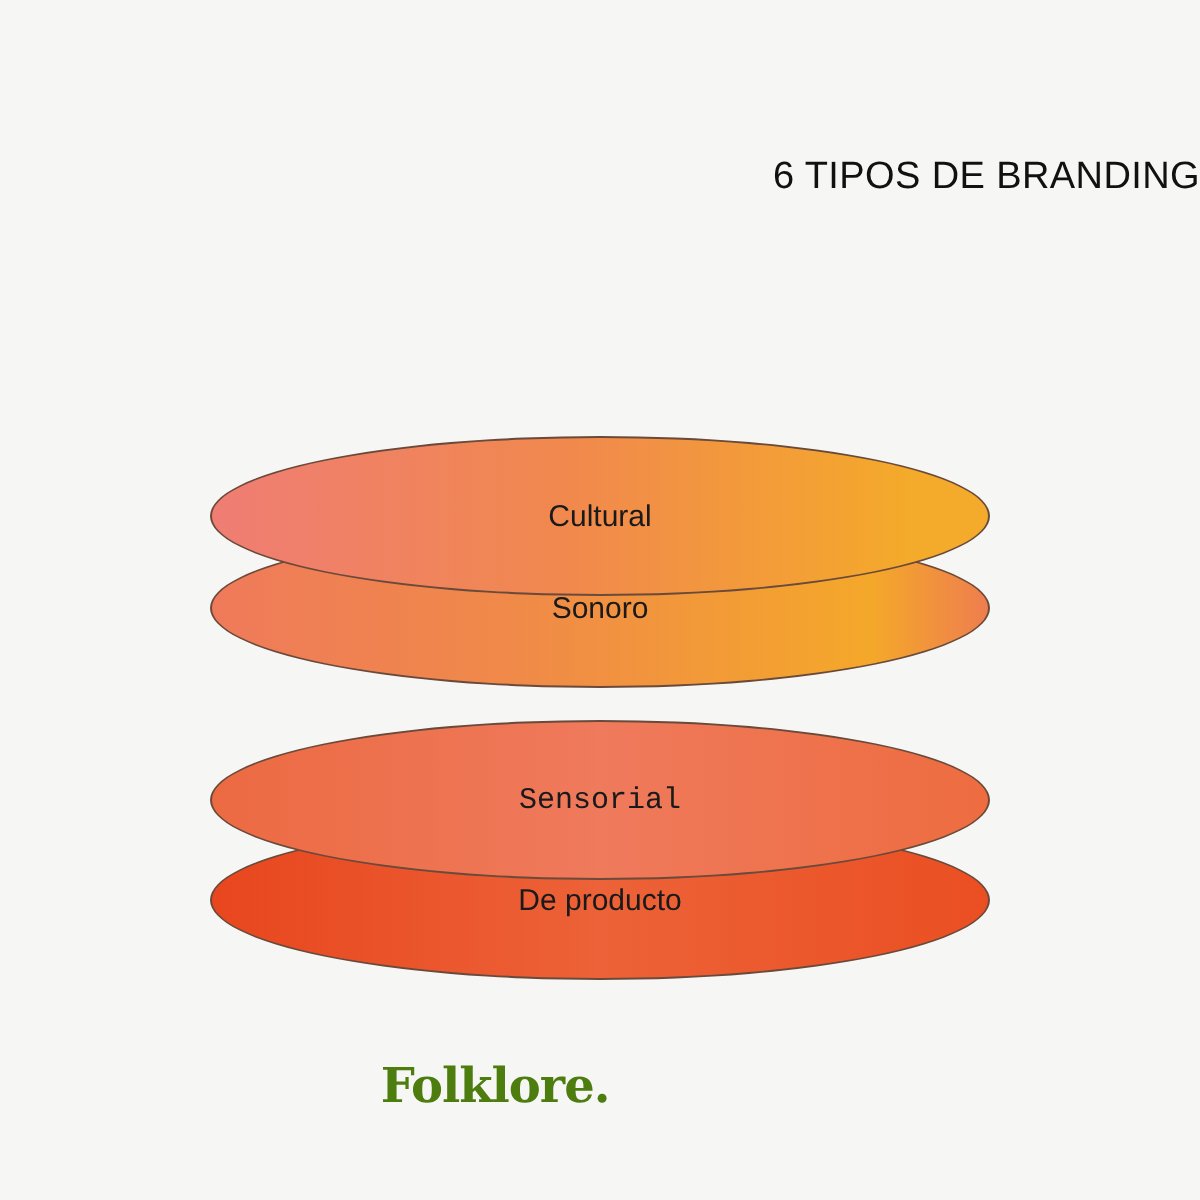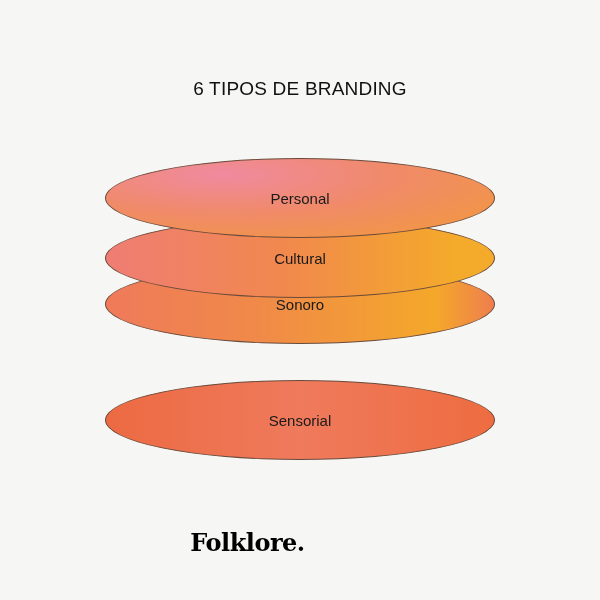--- a/index.html
+++ b/index.html
@@ -1,35 +1,35 @@
 <!DOCTYPE html>
 <html><head>
 <meta charset="utf-8">
 <style>
   html,body{margin:0;padding:0;}
   body{width:600px;height:600px;background:#f6f6f4;position:relative;overflow:hidden;font-family:"Liberation Sans",sans-serif;}
-  .title{position:absolute;top:78px;left:0;width:600px;text-align:center;font-size:19px;color:#111;letter-spacing:0.2px;}
+  .title{position:absolute;top:78px;left:0;width:600px;text-align:right;font-size:19px;color:#111;letter-spacing:0.2px;}
   .stack{position:absolute;left:0;top:0;width:600px;height:600px;}
   .disc{position:absolute;left:105px;width:390px;height:80px;border-radius:50%;border:1px solid #6a4a3a;box-sizing:border-box;display:flex;align-items:center;justify-content:center;}
   .disc span{font-size:15px;color:#1a1a1a;}
-  .logo{position:absolute;top:528px;left:0;width:495px;text-align:center;font-family:"DejaVu Serif",serif;font-weight:bold;font-size:24px;color:#000000;letter-spacing:-0.5px;}
+  .logo{position:absolute;top:528px;left:0;width:495px;text-align:center;font-family:"DejaVu Serif",serif;font-weight:bold;font-size:24px;color:#4d7c0f;letter-spacing:-0.5px;}
 </style>
 </head>
 <body>
 
 <div class="title">6 TIPOS DE BRANDING</div>
 
 <div class="stack">
-  <div class="disc" id="d4" style="top: 380px; z-index: 2; background: linear-gradient(90deg, rgb(236, 106, 66) 0%, rgb(239, 122, 92) 50%, rgb(238, 108, 64) 100%);">
+  <div class="disc" id="d5" style="top: 410px; z-index: 1; background: linear-gradient(90deg, rgb(232, 70, 30) 0%, rgb(237, 98, 56) 50%, rgb(234, 79, 34) 100%);">
+      <span>De producto</span>
+    </div>
+  <div class="disc" id="d4" style="top: 360px; z-index: 2; background: linear-gradient(90deg, rgb(236, 106, 66) 0%, rgb(239, 122, 92) 50%, rgb(238, 108, 64) 100%); font-family: Liberation Mono, monospace;">
       <span>Sensorial</span>
     </div>
   <div class="disc" id="d1" style="top: 218px; z-index: 5; background: linear-gradient(90deg, rgb(239, 125, 116) 0%, rgb(241, 136, 78) 45%, rgb(244, 170, 42) 90%);">
       <span>Cultural</span>
     </div>
   <div class="disc" id="d2" style="top: 264px; z-index: 4; background: linear-gradient(90deg, rgb(239, 122, 90) 0%, rgb(240, 138, 72) 40%, rgb(244, 168, 42) 85%, rgb(238, 126, 78) 100%);">
       <span>Sonoro</span>
     </div>
-  <div class="disc" id="d0" style="top: 158px; z-index: 6; background: radial-gradient(at 30% 20%, rgb(240, 138, 160) 0%, rgb(240, 138, 104) 45%, rgb(243, 154, 58) 100%);">
-      <span>Personal</span>
-    </div>
 </div>
 
 <div class="logo">Folklore.</div>
 
 </body></html>

